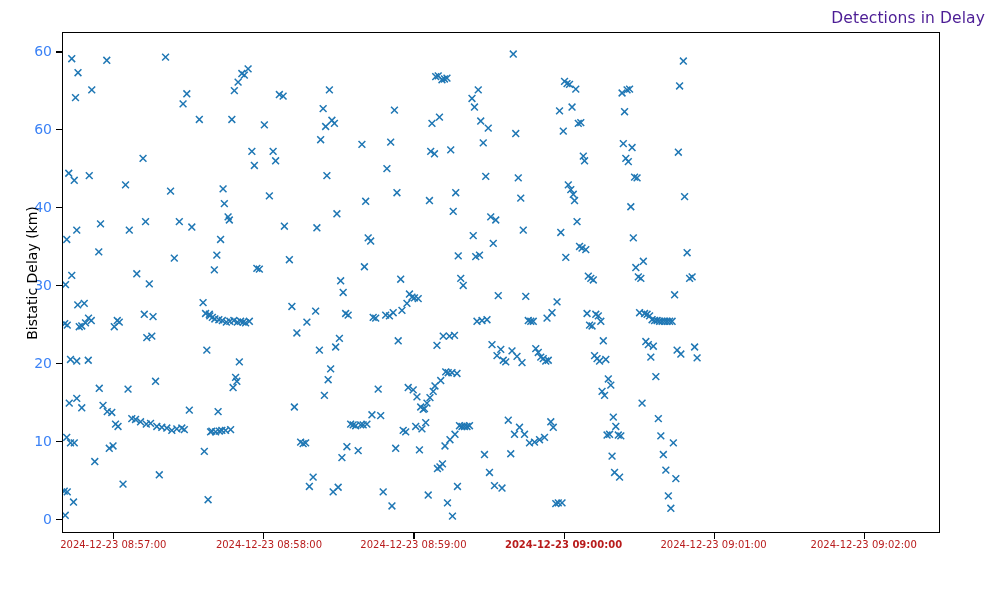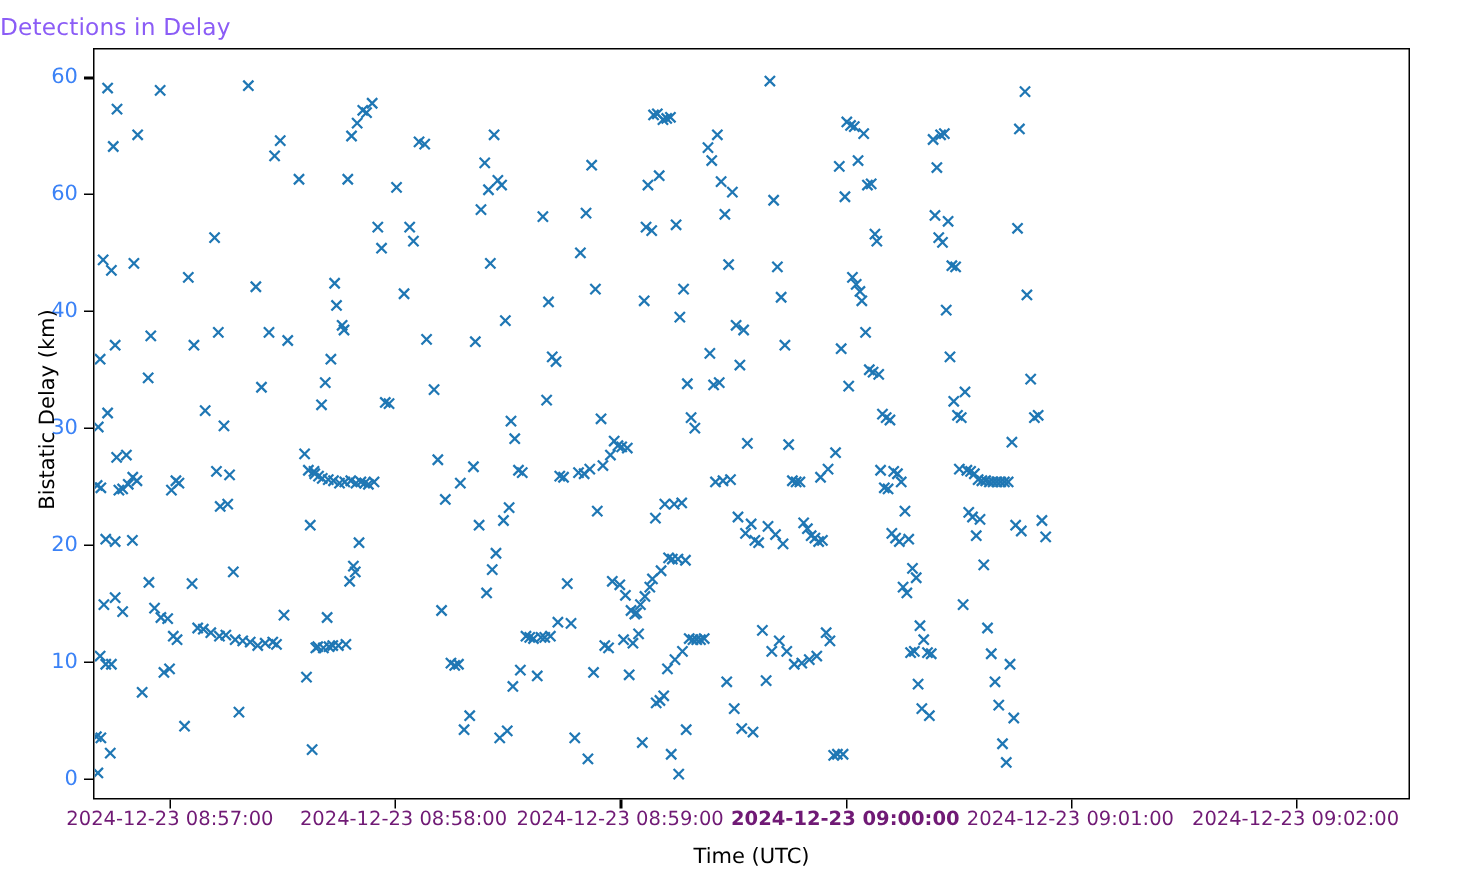--- a/index.html
+++ b/index.html
@@ -17,23 +17,23 @@
     position: relative;
     width: 985px;
     height: 590px;
     background: #ffffff;
   }
   #chart-title {
     position: absolute;
     left: 0;
     top: 9px;
     width: 985px;
-    text-align: left;
+    text-align: right;
     font-size: 15.5px;
-    color: #8b5cf6;
+    color: #4c1d95;
     letter-spacing: 0.1px;
   }
   #plot-area {
     position: absolute;
     left: 62px;
     top: 32px;
     width: 878px;
     height: 501px;
     border: 1.1px solid #000000;
     box-sizing: border-box;
@@ -68,22 +68,22 @@
     position: absolute;
     left: 56px;
     width: 6px;
     height: 1.1px;
     background: #000000;
   }
   .xtick-label {
     position: absolute;
     top: 539px;
     text-align: center;
-    font-size: 13px;
-    color: #701a75;
+    font-size: 10px;
+    color: #b91c1c;
     transform: translateX(-50%);
     white-space: nowrap;
   }
   .xtick-mark {
     position: absolute;
     top: 533px;
     width: 1.1px;
     height: 6px;
     background: #000000;
   }
@@ -578,16 +578,15 @@
     </div>
   <div id="xtick-labels-wrap">
       <div class="xtick-label" style="left: 113.279px;">2024-12-23 08:57:00</div>
       <div class="xtick-label" style="left: 269px;">2024-12-23 08:58:00</div>
       <div class="xtick-label" style="left: 413.45px;">2024-12-23 08:59:00</div>
       <div class="xtick-label" style="left: 563.536px; font-weight: bold;">2024-12-23 09:00:00</div>
       <div class="xtick-label" style="left: 713.621px;">2024-12-23 09:01:00</div>
       <div class="xtick-label" style="left: 863.707px;">2024-12-23 09:02:00</div>
     </div>
 
-  <div id="xaxis-label">Time (UTC)</div>
   <div id="yaxis-label">Bistatic Delay (km)</div>
 
 </div>
 
 </body></html>

